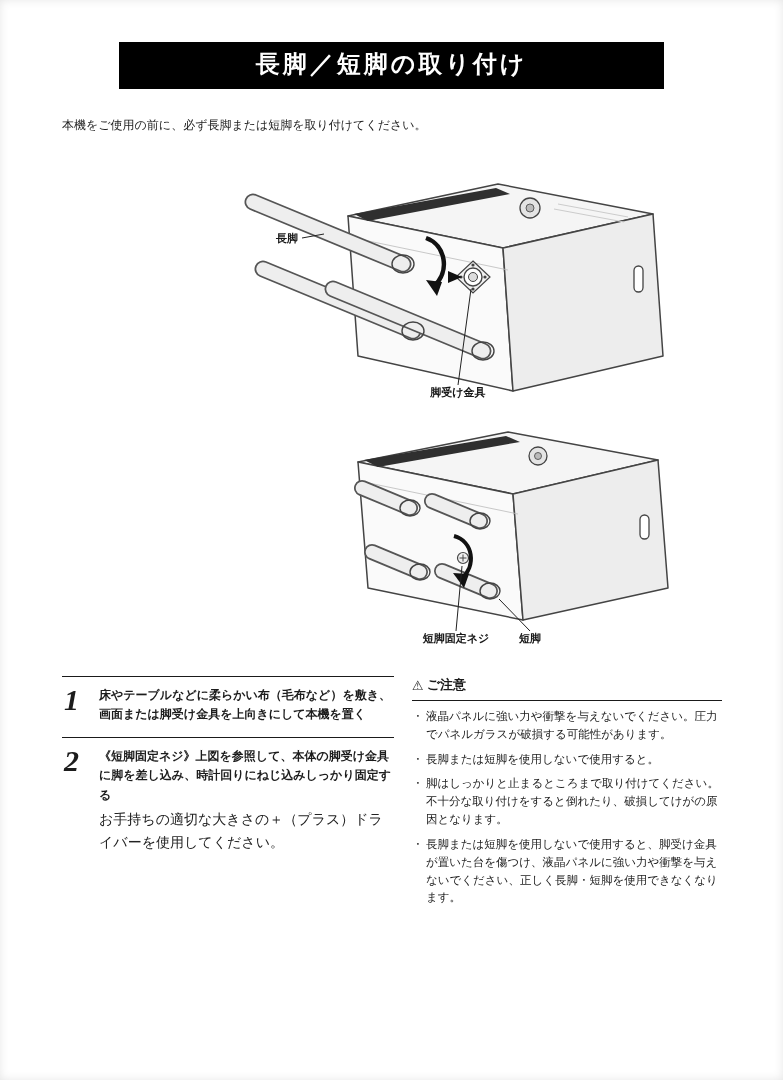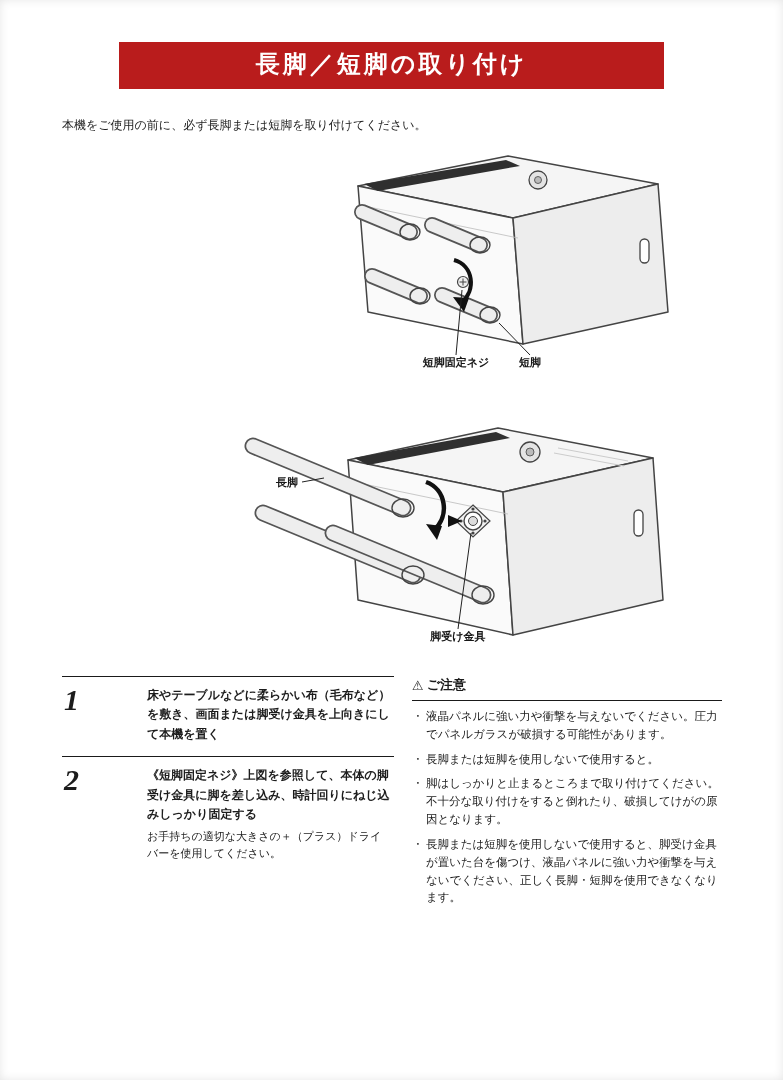--- a/index.html
+++ b/index.html
@@ -8,25 +8,25 @@
     width:783px; height:1080px; margin:0 auto;
     font-family:"Liberation Sans","DejaVu Sans",sans-serif;
     color:#1c1c1c;
   }
   .page {
     width:783px; height:1080px; background:#fff; overflow:hidden;
     padding-top:42px; position:relative;
     box-shadow: inset 0 0 10px rgba(0,0,0,.10);
   }
   .header-bar {
-    width:545px; margin:0 auto; background:#b91c1c; color:#fff;
+    width:545px; margin:0 auto; background:#000000; color:#fff;
     text-align:center; padding:6px 0 9px;
   }
   .header-bar h1 { font-size:24px; font-weight:bold; letter-spacing:3px; }
-  .intro { margin:28px 0 0 62px; font-size:12px; }
+  .intro { margin:28px 0 12px 62px; font-size:12px; }
   .figure { margin-left:158px; }
   .figure-top { margin-top:12px; }
   .figure-bottom { margin-top:0px; }
   svg text {
     font-family:"Liberation Sans","DejaVu Sans",sans-serif;
     font-size:11px; font-weight:bold; fill:#161616;
   }
   .columns {
     display:flex; justify-content:space-between;
     margin:22px 61px 0 62px;
@@ -34,22 +34,22 @@
   .steps-col { width:332px; }
   .step {
     display:flex; gap:13px; border-top:1.5px solid #1a1a1a;
     padding:9px 2px 12px 2px;
   }
   .step-num {
     font-family:"Liberation Serif","DejaVu Serif",serif;
     font-style:italic; font-weight:bold; font-size:30px;
     line-height:0.95; min-width:22px;
   }
-  .step-body p { font-size:12px; font-weight:bold; line-height:1.62;margin-left:48px; }
-  .step-body p.step-note { font-weight:normal; font-size:11px; margin-top:3px; color:#222; }
+  .step-body p { font-size:12px; font-weight:bold; line-height:1.62; }
+  .step-body p.step-note { font-weight:normal; font-size:14px; margin-top:3px; color:#222; }
   .caution-col { width:310px; }
   .caution-title-row {
     display:flex; align-items:center; gap:3px;
     font-weight:bold; font-size:13px;
     border-bottom:1.5px solid #1a1a1a; padding-bottom:6px;
   }
   .warn-icon { font-size:13px; }
   .caution-item { display:flex; font-size:11.5px; line-height:1.55; margin-top:7px; }
   .caution-bullet { width:14px; flex:none; }
   .caution-text { flex:1; }
@@ -57,20 +57,73 @@
 </head>
 <body>
 
 <div class="page">
 
   <header class="header-bar">
     <h1>長脚／短脚の取り付け</h1>
   </header>
 
   <p class="intro">本機をご使用の前に、必ず長脚または短脚を取り付けてください。</p>
+
+  <div class="figure figure-top">
+    <svg viewBox="0 0 540 260" width="540" height="260">
+
+      <g stroke-linejoin="round">
+        <polygon points="190,70 340,38 495,68 345,102" fill="#f5f5f5" stroke="#444" stroke-width="1.5"></polygon>
+        <polygon points="190,70 345,102 355,245 200,210" fill="#fafafa" stroke="#444" stroke-width="1.5"></polygon>
+        <polygon points="345,102 495,68 505,210 355,245" fill="#ededed" stroke="#444" stroke-width="1.5"></polygon>
+        <polygon points="196,68 338,42 352,48 210,75" fill="#2f2f2f"></polygon>
+        <line x1="196" y1="92" x2="350" y2="124" stroke="#bbb" stroke-width="0.8"></line>
+        <line x1="400" y1="58" x2="470" y2="71" stroke="#ccc" stroke-width="1"></line>
+        <line x1="396" y1="63" x2="466" y2="76" stroke="#ccc" stroke-width="1"></line>
+        <circle cx="372" cy="62" r="10" fill="#e4e4e4" stroke="#444" stroke-width="1.3"></circle>
+        <circle cx="372" cy="62" r="4" fill="#bbb" stroke="#444" stroke-width="0.8"></circle>
+        <rect x="476" y="120" width="9" height="26" rx="4.5" fill="#fff" stroke="#444" stroke-width="1.3"></rect>
+      </g>
+
+      <g>
+        <path d="M245,118 L95,56" stroke="#555" stroke-width="17" stroke-linecap="round" fill="none"></path>
+        <path d="M245,118 L95,56" stroke="#eeeeee" stroke-width="13.5" stroke-linecap="round" fill="none"></path>
+        <path d="M255,185 L105,123" stroke="#555" stroke-width="17" stroke-linecap="round" fill="none"></path>
+        <path d="M255,185 L105,123" stroke="#eeeeee" stroke-width="13.5" stroke-linecap="round" fill="none"></path>
+        <path d="M325,205 L175,143" stroke="#555" stroke-width="17" stroke-linecap="round" fill="none"></path>
+        <path d="M325,205 L175,143" stroke="#eeeeee" stroke-width="13.5" stroke-linecap="round" fill="none"></path>
+        <ellipse cx="245" cy="118" rx="11" ry="9" fill="none" stroke="#444" stroke-width="1.4"></ellipse>
+        <ellipse cx="255" cy="185" rx="11" ry="9" fill="none" stroke="#444" stroke-width="1.4"></ellipse>
+        <ellipse cx="325" cy="205" rx="11" ry="9" fill="none" stroke="#444" stroke-width="1.4"></ellipse>
+      </g>
+
+      <g>
+        <polygon points="315,115 332,131 315,147 298,131" fill="#f0f0f0" stroke="#444" stroke-width="1.2"></polygon>
+        <circle cx="315" cy="131" r="9" fill="#fff" stroke="#444" stroke-width="1.4"></circle>
+        <circle cx="315" cy="131" r="4.5" fill="#ddd" stroke="#444" stroke-width="1"></circle>
+        <circle cx="315" cy="119" r="1.6" fill="#444"></circle>
+        <circle cx="315" cy="143" r="1.6" fill="#444"></circle>
+        <circle cx="303" cy="131" r="1.6" fill="#444"></circle>
+        <circle cx="327" cy="131" r="1.6" fill="#444"></circle>
+      </g>
+
+      <g>
+        <path d="M 268,92 C 288,99 292,126 276,140" fill="none" stroke="#111" stroke-width="4.5"></path>
+        <polygon points="268,134 279,150 284,136" fill="#111"></polygon>
+      </g>
+      <polygon points="290,125 304,131 290,137" fill="#111"></polygon>
+
+      <g>
+        <text x="140" y="96" text-anchor="end">長脚</text>
+        <line x1="144" y1="92" x2="166" y2="88" stroke="#222" stroke-width="1"></line>
+        <text x="300" y="250" text-anchor="middle">脚受け金具</text>
+        <line x1="300" y1="239" x2="313" y2="143" stroke="#222" stroke-width="1"></line>
+      </g>
+    </svg>
+  </div>
 
   <div class="figure figure-bottom">
     <svg viewBox="0 0 540 240" width="540" height="240">
       <g stroke-linejoin="round">
         <polygon points="200,52 350,22 500,50 355,84" fill="#f5f5f5" stroke="#444" stroke-width="1.5"></polygon>
         <polygon points="200,52 355,84 365,210 210,178" fill="#fafafa" stroke="#444" stroke-width="1.5"></polygon>
         <polygon points="355,84 500,50 510,178 365,210" fill="#ededed" stroke="#444" stroke-width="1.5"></polygon>
         <polygon points="206,50 348,26 362,32 220,57" fill="#2f2f2f"></polygon>
         <line x1="206" y1="72" x2="360" y2="104" stroke="#bbb" stroke-width="0.8"></line>
         <circle cx="380" cy="46" r="9" fill="#e4e4e4" stroke="#444" stroke-width="1.3"></circle>
@@ -102,73 +155,20 @@
       </g>
       <g>
         <text x="298" y="232" text-anchor="middle">短脚固定ネジ</text>
         <line x1="298" y1="221" x2="304" y2="156" stroke="#222" stroke-width="1"></line>
         <text x="372" y="232" text-anchor="middle">短脚</text>
         <line x1="372" y1="221" x2="341" y2="189" stroke="#222" stroke-width="1"></line>
       </g>
     </svg>
   </div>
 
-  <div class="figure figure-top">
-    <svg viewBox="0 0 540 260" width="540" height="260">
-
-      <g stroke-linejoin="round">
-        <polygon points="190,70 340,38 495,68 345,102" fill="#f5f5f5" stroke="#444" stroke-width="1.5"></polygon>
-        <polygon points="190,70 345,102 355,245 200,210" fill="#fafafa" stroke="#444" stroke-width="1.5"></polygon>
-        <polygon points="345,102 495,68 505,210 355,245" fill="#ededed" stroke="#444" stroke-width="1.5"></polygon>
-        <polygon points="196,68 338,42 352,48 210,75" fill="#2f2f2f"></polygon>
-        <line x1="196" y1="92" x2="350" y2="124" stroke="#bbb" stroke-width="0.8"></line>
-        <line x1="400" y1="58" x2="470" y2="71" stroke="#ccc" stroke-width="1"></line>
-        <line x1="396" y1="63" x2="466" y2="76" stroke="#ccc" stroke-width="1"></line>
-        <circle cx="372" cy="62" r="10" fill="#e4e4e4" stroke="#444" stroke-width="1.3"></circle>
-        <circle cx="372" cy="62" r="4" fill="#bbb" stroke="#444" stroke-width="0.8"></circle>
-        <rect x="476" y="120" width="9" height="26" rx="4.5" fill="#fff" stroke="#444" stroke-width="1.3"></rect>
-      </g>
-
-      <g>
-        <path d="M245,118 L95,56" stroke="#555" stroke-width="17" stroke-linecap="round" fill="none"></path>
-        <path d="M245,118 L95,56" stroke="#eeeeee" stroke-width="13.5" stroke-linecap="round" fill="none"></path>
-        <path d="M255,185 L105,123" stroke="#555" stroke-width="17" stroke-linecap="round" fill="none"></path>
-        <path d="M255,185 L105,123" stroke="#eeeeee" stroke-width="13.5" stroke-linecap="round" fill="none"></path>
-        <path d="M325,205 L175,143" stroke="#555" stroke-width="17" stroke-linecap="round" fill="none"></path>
-        <path d="M325,205 L175,143" stroke="#eeeeee" stroke-width="13.5" stroke-linecap="round" fill="none"></path>
-        <ellipse cx="245" cy="118" rx="11" ry="9" fill="none" stroke="#444" stroke-width="1.4"></ellipse>
-        <ellipse cx="255" cy="185" rx="11" ry="9" fill="none" stroke="#444" stroke-width="1.4"></ellipse>
-        <ellipse cx="325" cy="205" rx="11" ry="9" fill="none" stroke="#444" stroke-width="1.4"></ellipse>
-      </g>
-
-      <g>
-        <polygon points="315,115 332,131 315,147 298,131" fill="#f0f0f0" stroke="#444" stroke-width="1.2"></polygon>
-        <circle cx="315" cy="131" r="9" fill="#fff" stroke="#444" stroke-width="1.4"></circle>
-        <circle cx="315" cy="131" r="4.5" fill="#ddd" stroke="#444" stroke-width="1"></circle>
-        <circle cx="315" cy="119" r="1.6" fill="#444"></circle>
-        <circle cx="315" cy="143" r="1.6" fill="#444"></circle>
-        <circle cx="303" cy="131" r="1.6" fill="#444"></circle>
-        <circle cx="327" cy="131" r="1.6" fill="#444"></circle>
-      </g>
-
-      <g>
-        <path d="M 268,92 C 288,99 292,126 276,140" fill="none" stroke="#111" stroke-width="4.5"></path>
-        <polygon points="268,134 279,150 284,136" fill="#111"></polygon>
-      </g>
-      <polygon points="290,125 304,131 290,137" fill="#111"></polygon>
-
-      <g>
-        <text x="140" y="96" text-anchor="end">長脚</text>
-        <line x1="144" y1="92" x2="166" y2="88" stroke="#222" stroke-width="1"></line>
-        <text x="300" y="250" text-anchor="middle">脚受け金具</text>
-        <line x1="300" y1="239" x2="313" y2="143" stroke="#222" stroke-width="1"></line>
-      </g>
-    </svg>
-  </div>
-
   <section class="columns">
 
     <div class="steps-col">
       <div class="step">
         <div class="step-num">1</div>
         <div class="step-body">
           <p>床やテーブルなどに柔らかい布（毛布など）を敷き、画面または脚受け金具を上向きにして本機を置く</p>
         </div>
       </div>
       <div class="step">

